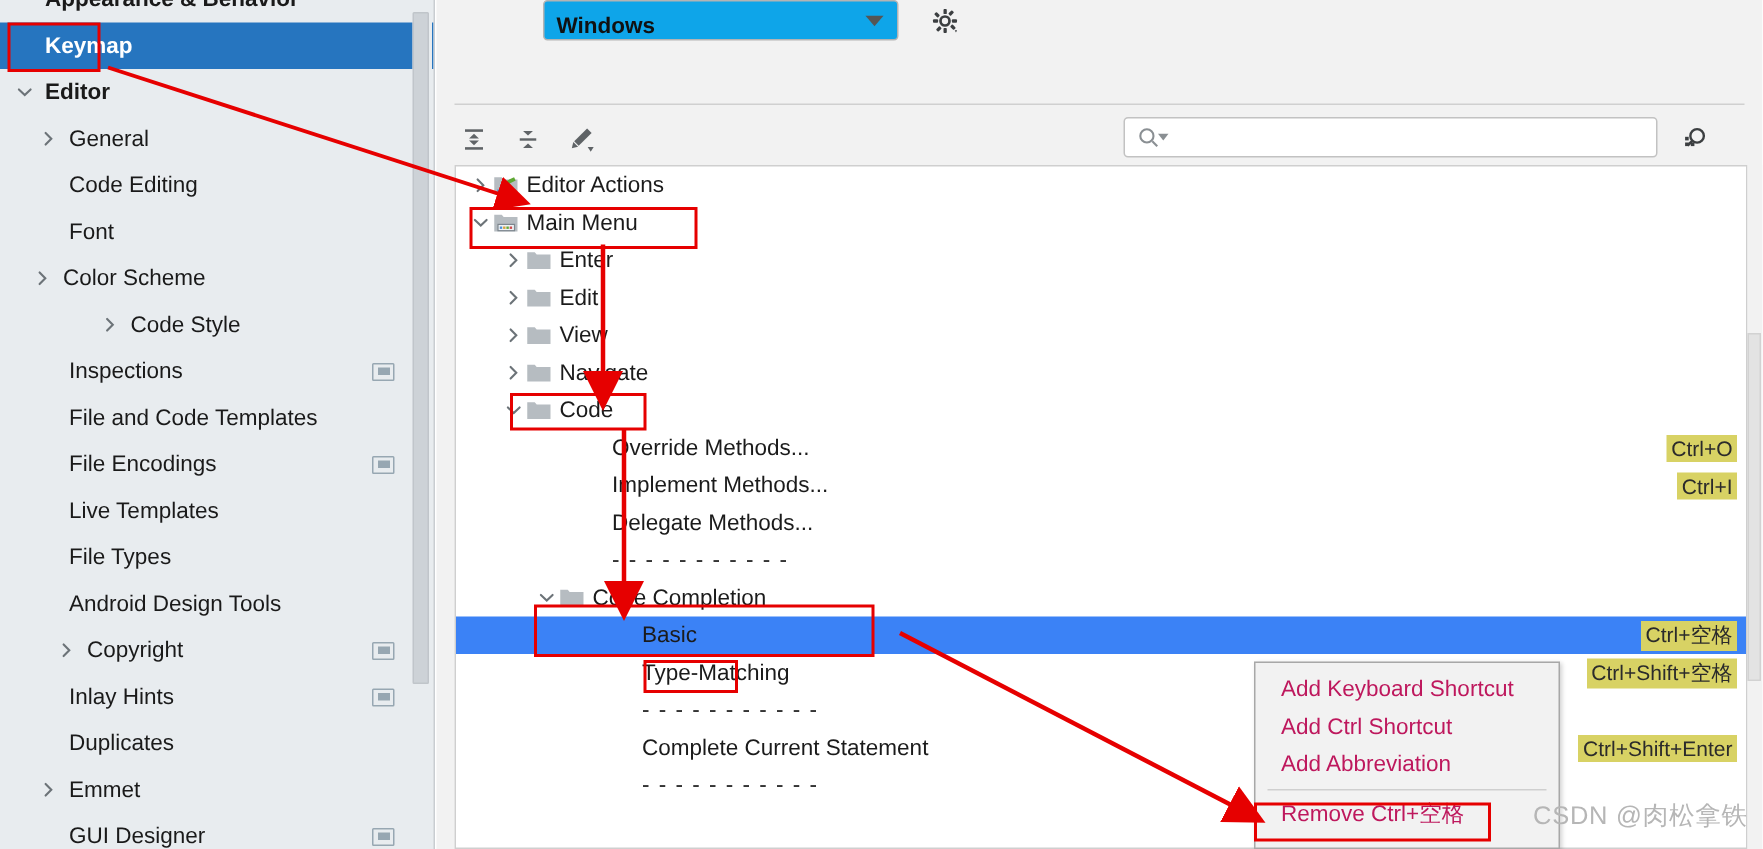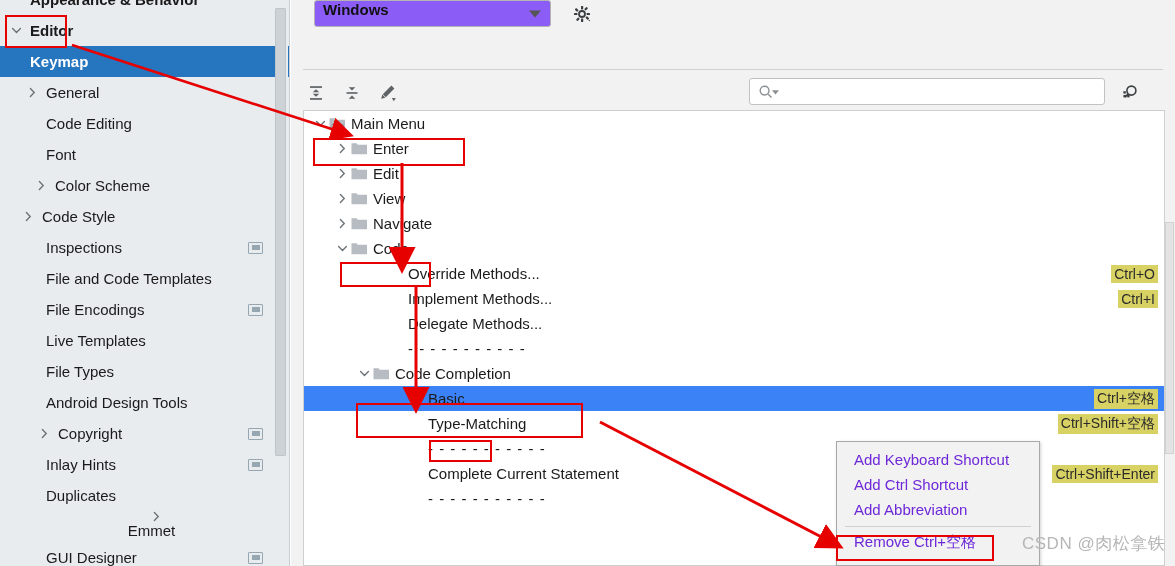--- a/index.html
+++ b/index.html
@@ -88,28 +88,29 @@
     background: #f2f2f2;
   }
 
   
   #keymap-row {
     position: absolute; left: 23px; top: 0px;
     display: flex; align-items: center;
   }
   #keymap-select {
     width: 237px; height: 27px;
-    background: #8b5cf6;
+    background: #0ea5e9;
     border: 1px solid #b4b4b4;
     border-radius: 3px;
-    display: flex; align-items: flex-start;
+    display: flex; align-items: flex-end;
     padding: 0 8px;
     font-size: 15px; font-weight: bold;
     color: #111;
     position: relative;
+    margin-left: 48px;
   }
   #keymap-select .caret {
     position: absolute; right: 9px; top: 50%;
     transform: translateY(-50%);
     width: 0; height: 0;
     border-left: 6px solid transparent;
     border-right: 6px solid transparent;
     border-top: 7px solid #555;
   }
   #gear-btn {
@@ -231,21 +232,21 @@
     background: #f2f2f2;
     border: 1px solid #a8a8a8;
     box-shadow: 1px 1px 3px rgba(0,0,0,0.18);
     padding-top: 5px;
   }
   .ctx-item {
     height: 25px;
     display: flex; align-items: center;
     padding-left: 17px;
     font-size: 15px;
-    color: #6d28d9;
+    color: #be185d;
     white-space: nowrap;
   }
   #ctx-sep {
     margin: 4px 8px 3px 8px;
     height: 1px;
     background: #cfcfcf;
   }
 
   
   #watermark {
@@ -272,58 +273,58 @@
 </head>
 <body>
 
 <div id="root">
 
   <div id="sidebar">
     <div id="side-list" style="margin-top: -16px;">
         <div class="side-row bold" style="padding-left: 8px;">
           <span class="side-arrow"></span>
           <span class="side-label">Appearance &amp; Behavior</span>
+        </div>
+        <div class="side-row bold selected" style="padding-left: 8px;">
+          <span class="side-arrow"></span>
+          <span class="side-label">Keymap</span>
         </div>
         <div class="side-row bold" style="padding-left: 8px;">
           <span class="side-arrow">
             <svg width="11" height="11" viewBox="0 0 11 11">
               <path d="M1.6 3.6L5.5 7.4 9.4 3.6" fill="none" stroke="#6c7378" stroke-width="1.4" stroke-linecap="round"></path>
             </svg>
           </span>
           <span class="side-label">Editor</span>
         </div>
-        <div class="side-row bold selected" style="padding-left: 8px;">
-          <span class="side-arrow"></span>
-          <span class="side-label">Keymap</span>
-        </div>
         <div class="side-row" style="padding-left: 8px;">
           <span class="side-arrow" style="margin-left: 16px;">
             <svg width="11" height="11" viewBox="0 0 11 11">
               <path d="M3.4 1.6L7.2 5.5 3.4 9.4" fill="none" stroke="#6c7378" stroke-width="1.4" stroke-linecap="round"></path>
             </svg>
           </span>
           <span class="side-label">General</span>
         </div>
         <div class="side-row" style="padding-left: 8px;">
           <span class="side-arrow" style="margin-left: 16px;"></span>
           <span class="side-label">Code Editing</span>
         </div>
         <div class="side-row" style="padding-left: 8px;">
           <span class="side-arrow" style="margin-left: 16px;"></span>
           <span class="side-label">Font</span>
         </div>
-        <div class="side-row" style="padding-left: 17px;">
+        <div class="side-row" style="padding-left: 4px;">
           <span class="side-arrow" style="margin-left: 16px;">
             <svg width="11" height="11" viewBox="0 0 11 11">
               <path d="M3.4 1.6L7.2 5.5 3.4 9.4" fill="none" stroke="#6c7378" stroke-width="1.4" stroke-linecap="round"></path>
             </svg>
           </span>
           <span class="side-label">Color Scheme</span>
         </div>
-        <div class="side-row" style="padding-left: 4px;">
+        <div class="side-row" style="padding-left: 21px; margin-left: 28px;">
           <span class="side-arrow" style="margin-left: 16px;">
             <svg width="11" height="11" viewBox="0 0 11 11">
               <path d="M3.4 1.6L7.2 5.5 3.4 9.4" fill="none" stroke="#6c7378" stroke-width="1.4" stroke-linecap="round"></path>
             </svg>
           </span>
           <span class="side-label">Code Style</span>
         </div>
         <div class="side-row" style="padding-left: 8px;">
           <span class="side-arrow" style="margin-left: 16px;"></span>
           <span class="side-label">Inspections</span>
@@ -361,21 +362,21 @@
         </div>
         <div class="side-row" style="padding-left: 8px;">
           <span class="side-arrow" style="margin-left: 16px;"></span>
           <span class="side-label">Inlay Hints</span>
           <span class="side-badge"></span>
         </div>
         <div class="side-row" style="padding-left: 8px;">
           <span class="side-arrow" style="margin-left: 16px;"></span>
           <span class="side-label">Duplicates</span>
         </div>
-        <div class="side-row" style="padding-left: 8px; flex-direction: column;">
+        <div class="side-row" style="padding-left: 8px;">
           <span class="side-arrow" style="margin-left: 16px;">
             <svg width="11" height="11" viewBox="0 0 11 11">
               <path d="M3.4 1.6L7.2 5.5 3.4 9.4" fill="none" stroke="#6c7378" stroke-width="1.4" stroke-linecap="round"></path>
             </svg>
           </span>
           <span class="side-label">Emmet</span>
         </div>
         <div class="side-row" style="padding-left: 8px;">
           <span class="side-arrow" style="margin-left: 16px;"></span>
           <span class="side-label">GUI Designer</span>
@@ -464,20 +465,38 @@
         </svg>
       </div>
     </div>
 
     <div id="tree-wrap">
       <div id="tree-list">
           <div class="tree-row">
             <span style="display: inline-block; width: 8px;"></span>
             <span class="tw-arrow">
               <svg width="11" height="11" viewBox="0 0 11 11">
+                <path d="M3.4 1.6L7.2 5.5 3.4 9.4" fill="none" stroke="#6c7378" stroke-width="1.4" stroke-linecap="round"></path>
+              </svg>
+            </span>
+            <span class="tw-folder">
+              <svg width="17" height="15" viewBox="0 0 17 15">
+                <path d="M0.5 2.2h5l1.3 1.5h9.2v9.6H0.5z" fill="#b6bcc1"></path>
+                <path d="M8.6 4.6l5.1-2.5 1.1 2.3-5.1 2.5z" fill="#5fa834"></path>
+                <rect x="2.5" y="10.3" width="2" height="2.3" fill="#4c8fd6"></rect>
+                <rect x="5.3" y="9" width="2" height="3.6" fill="#5fa834"></rect>
+                <rect x="8.1" y="10.9" width="2" height="1.7" fill="#d9a13a"></rect>
+              </svg>
+            </span>
+            <span class="tree-text">Editor Actions</span>
+          </div>
+          <div class="tree-row">
+            <span style="display: inline-block; width: 8px;"></span>
+            <span class="tw-arrow">
+              <svg width="11" height="11" viewBox="0 0 11 11">
                 <path d="M1.6 3.6L5.5 7.4 9.4 3.6" fill="none" stroke="#6c7378" stroke-width="1.4" stroke-linecap="round"></path>
               </svg>
             </span>
             <span class="tw-folder">
               <svg width="17" height="15" viewBox="0 0 17 15">
                 <path d="M0.5 2.2h5l1.3 1.5h9.2v9.6H0.5z" fill="#b6bcc1"></path>
                 <rect x="3" y="8.6" width="11" height="4.2" fill="#eef1f4" stroke="#7d878e" stroke-width="0.8"></rect>
                 <rect x="4.2" y="10" width="1.6" height="1.6" fill="#4c8fd6"></rect>
                 <rect x="6.4" y="10" width="1.6" height="1.6" fill="#d9a13a"></rect>
                 <rect x="8.6" y="10" width="1.6" height="1.6" fill="#5fa834"></rect>

